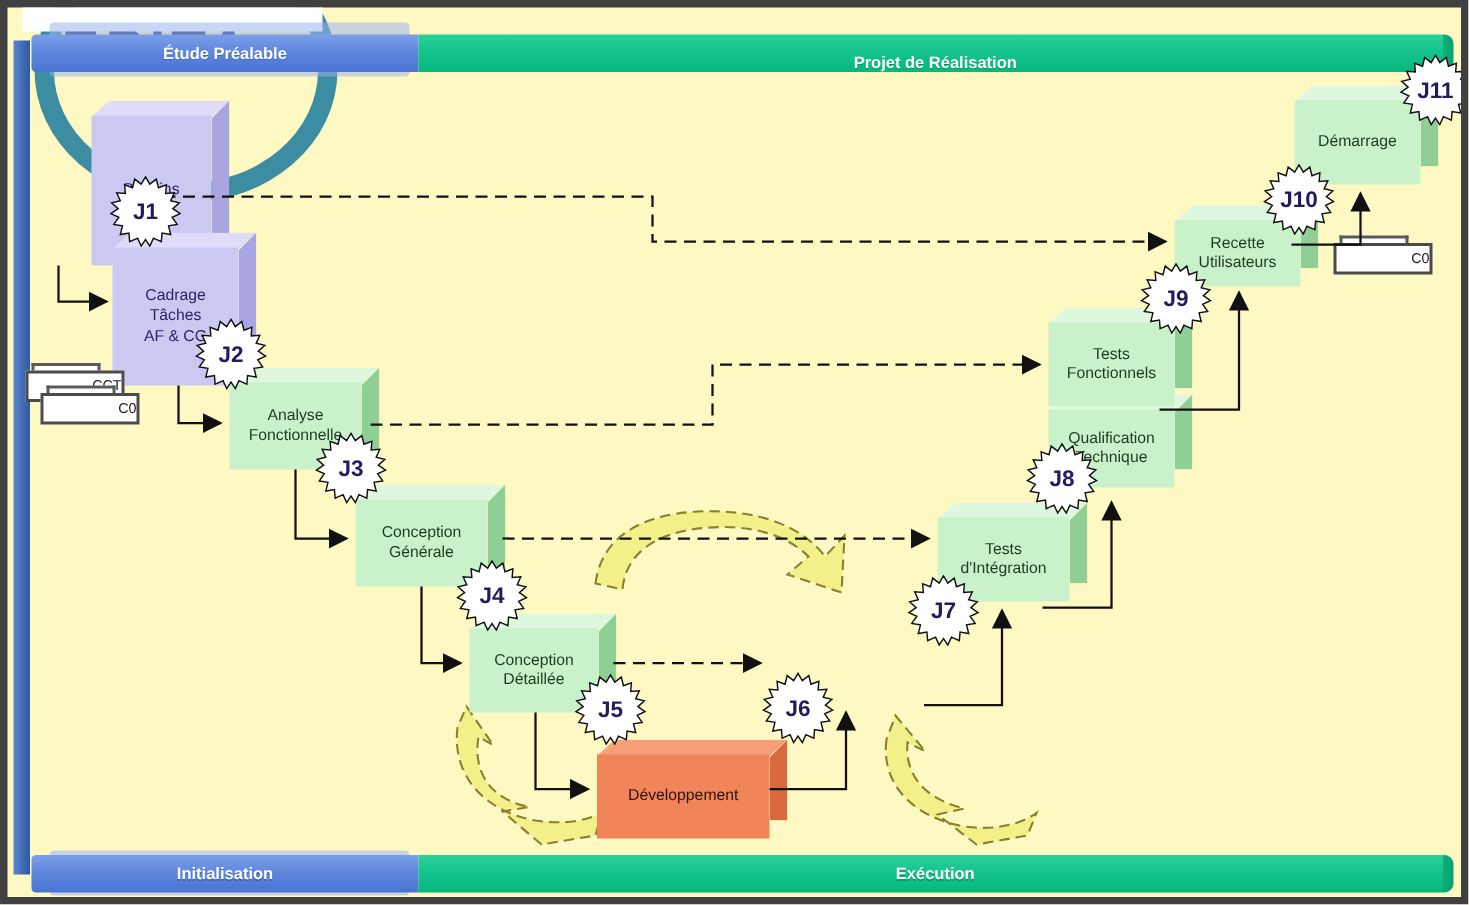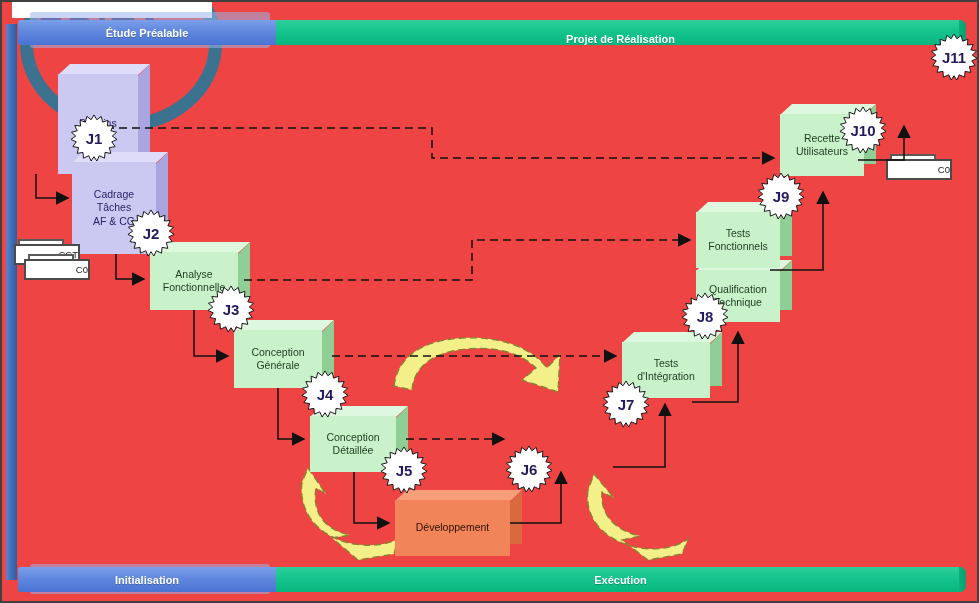--- a/index.html
+++ b/index.html
@@ -6,24 +6,24 @@
   html, body {
     margin: 0;
     padding: 0;
     background: #ffffff;
     font-family: "Liberation Sans", sans-serif;
   }
   #canvas {
     position: relative;
     width: 979px;
     height: 603px;
-    background: #ef4444;
+    background: #fef9c3;
     overflow: hidden;
     box-sizing: border-box;
-    border: 2px solid #404040;
+    border: 5px solid #404040;
   }
 
   
   .bg-logo {
     position: absolute;
     left: 18px;
     top: -46px;
     width: 176px;
     height: 150px;
     border: 13px solid #1b7a9c;
@@ -329,28 +329,35 @@
   </div>
 
   <div class="box green" style="left:694px; top:200px; width:96px;  height:66px;">
     <div class="top"></div>
     <div class="side"></div>
     <div class="face">
         <span class="ml">Tests<br>Fonctionnels</span>
       </div>
   </div>
 
-  <div class="box green" style="left:778px; top:102px; width:96px;  height:72px;">
+  <div class="box green" style="left:778px; top:132px; width:96px;  height:54px;">
     <div class="top"></div>
     <div class="side"></div>
     <div class="face">
         <span class="ml">Recette<br>Utilisateurs</span>
       </div>
   </div>
 
+  <div class="box green" style="left:858px; top:52px;  width:96px;  height:66px;">
+    <div class="top"></div>
+    <div class="side"></div>
+    <div class="face">
+        <span>Démarrage</span>
+      </div>
+  </div>
 
   <svg id="wires">
     <defs>
       <marker id="ah" markerWidth="9" markerHeight="9" refX="8" refY="4.5" orient="auto">
         <path d="M0,0 L9,4.5 L0,9 z" fill="#111"></path>
       </marker>
       <marker id="ahu" markerWidth="9" markerHeight="9" refX="8" refY="4.5" orient="auto">
         <path d="M0,0 L9,4.5 L0,9 z" fill="#111"></path>
       </marker>
     </defs>

